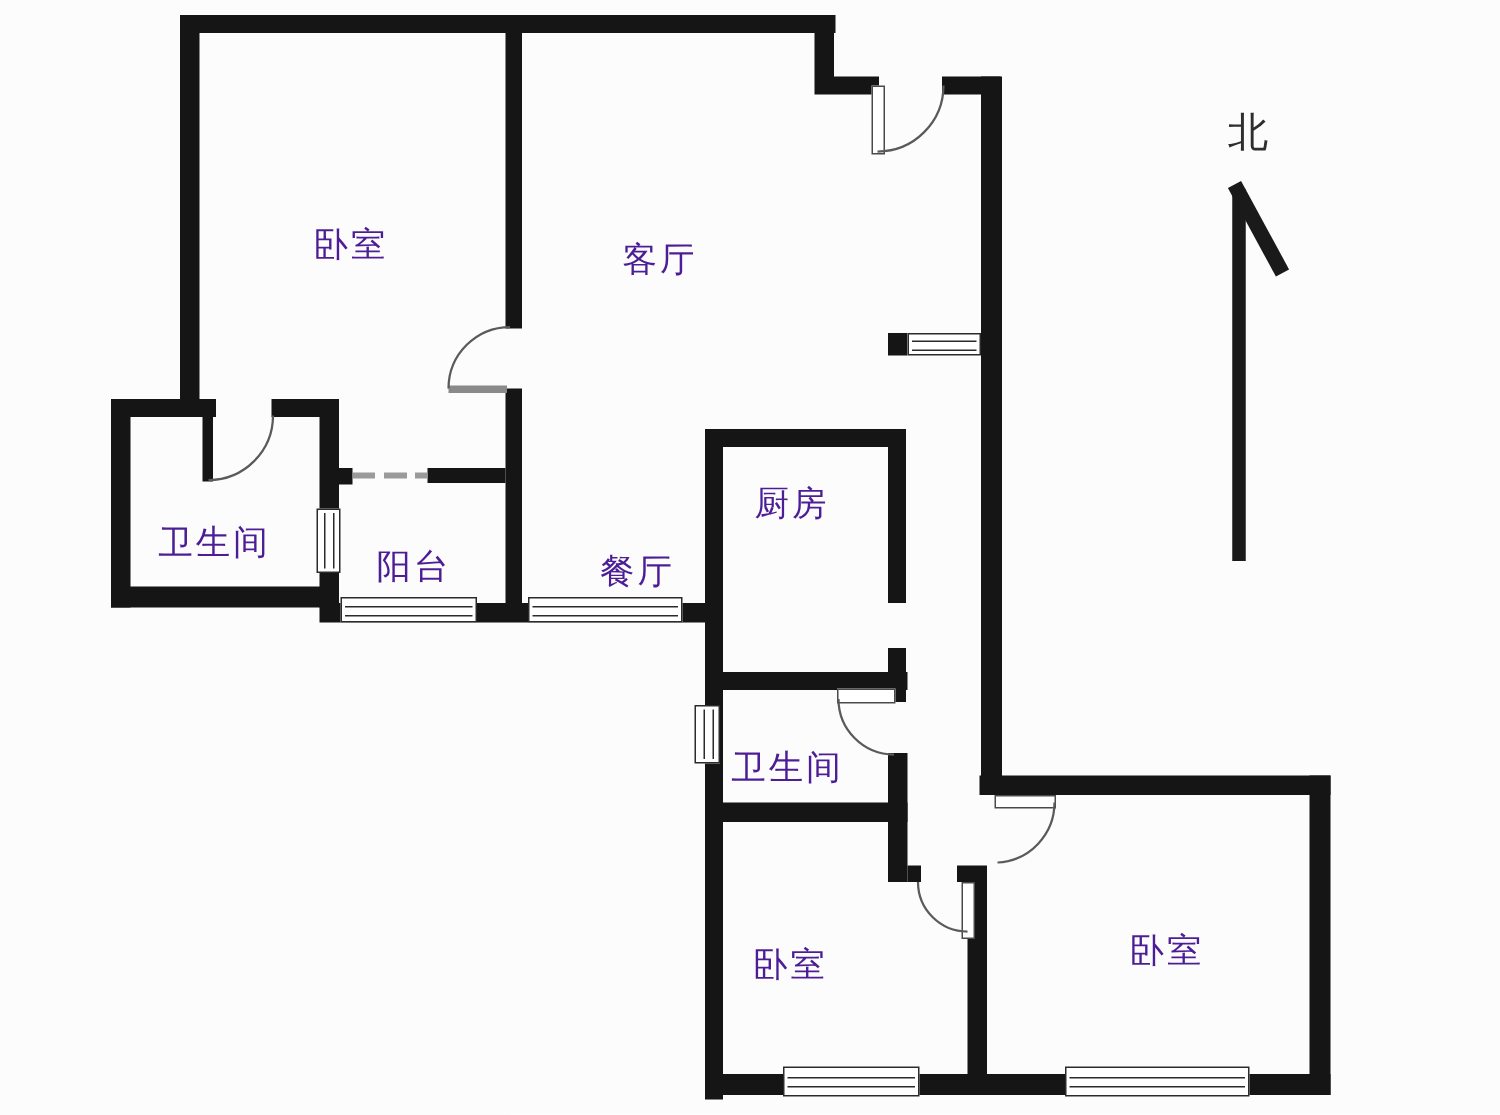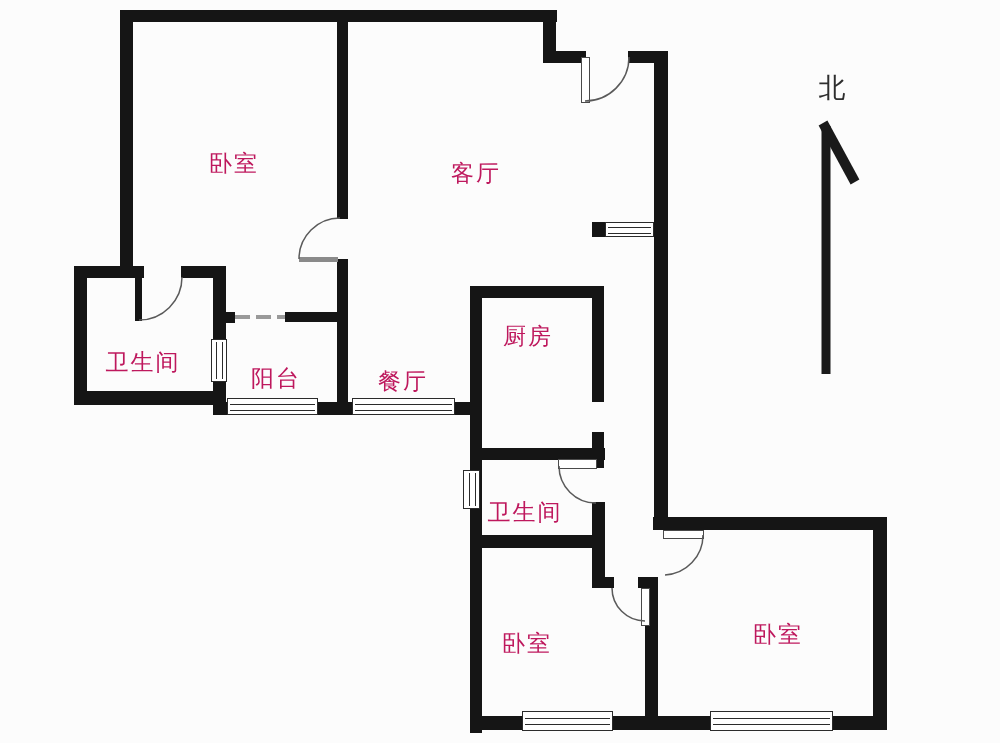--- a/index.html
+++ b/index.html
@@ -13,21 +13,21 @@
   .win.h::before{content:"";position:absolute;left:2px;right:2px;top:50%;height:5px;margin-top:-3px;
     border-top:1px solid #2b2b2b;border-bottom:1px solid #2b2b2b;}
   .win.v::before{content:"";position:absolute;top:2px;bottom:2px;left:50%;width:5px;margin-left:-3px;
     border-left:1px solid #2b2b2b;border-right:1px solid #2b2b2b;}
   .leaf{position:absolute;box-sizing:border-box;z-index:3;}
   .leaf.frame{background:#ffffff;border:1px solid #4a4a4a;}
   .leaf.solid{background:#151515;}
   .leaf.bar{background:#8a8a8a;}
   .dash{position:absolute;z-index:2;height:4px;
     background:repeating-linear-gradient(90deg,#9a9a9a 0 15px,rgba(0,0,0,0) 15px 21px);}
-  .lbl{position:absolute;z-index:5;color:#be185d;font-size:23px;letter-spacing:2px;
+  .lbl{position:absolute;z-index:5;color:#4c1d95;font-size:23px;letter-spacing:2px;
     white-space:nowrap;transform:translate(-50%,-50%);}
   .lbl.north{font-size:27px;letter-spacing:0;color:#2e2e2e;}
   #arcs{position:absolute;left:0;top:0;z-index:4;pointer-events:none;}
 </style>
 </head>
 <body>
 
 <div id="plan">
 
   <div class="w" style="left:120px;top:10px;width:437px;height:12px"></div>
@@ -93,23 +93,23 @@
       <path d="M703,535 A40,40 0 0 1 665,575"></path>
       <path d="M612,588 A33,33 0 0 0 645,621"></path>
     </g>
     <g stroke="#1a1a1a">
       <line x1="826" y1="374" x2="826" y2="126" stroke-width="9"></line>
       <line x1="823" y1="123" x2="855" y2="182" stroke-width="10"></line>
     </g>
   </svg>
 
   <div class="lbl" style="left:234px;top:163px">卧室</div>
-  <div class="lbl" style="left:476px;top:173px">客厅</div>
+  <div class="lbl" style="left:440px;top:173px">客厅</div>
   <div class="lbl" style="left:143px;top:362px">卫生间</div>
   <div class="lbl" style="left:276px;top:378px">阳台</div>
-  <div class="lbl" style="left:403px;top:381px">餐厅</div>
+  <div class="lbl" style="left:425px;top:381px">餐厅</div>
   <div class="lbl" style="left:528px;top:336px">厨房</div>
   <div class="lbl" style="left:525px;top:512px">卫生间</div>
   <div class="lbl" style="left:527px;top:643px">卧室</div>
   <div class="lbl" style="left:778px;top:634px">卧室</div>
   <div class="lbl north" style="left:832px;top:88px">北</div>
 
 </div>
 
 </body></html>

